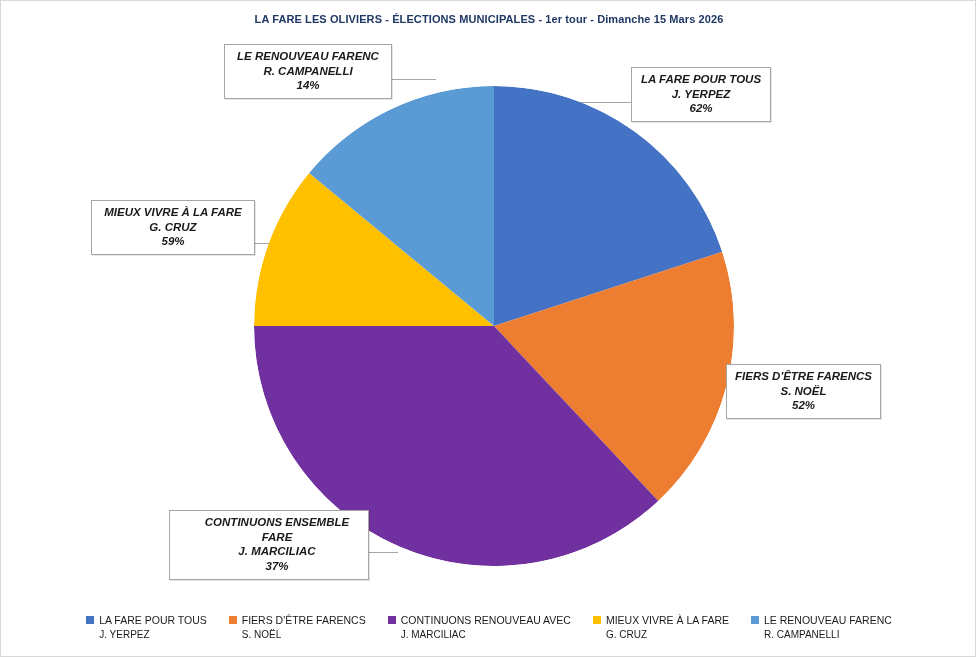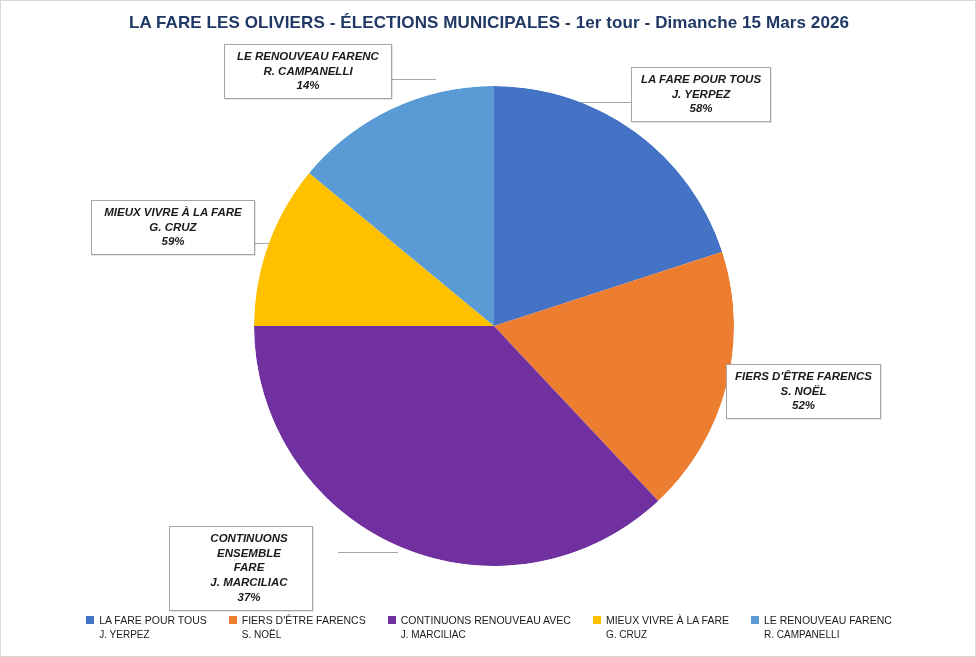--- a/index.html
+++ b/index.html
@@ -20,21 +20,21 @@
     box-sizing: border-box;
     border: 1px solid #d9d9d9;
     background: #ffffff;
   }
   #chart-title {
     position: absolute;
     top: 12px;
     left: 0;
     width: 976px;
     text-align: center;
-    font-size: 17px;
+    font-size: 11px;
     font-weight: bold;
     color: #1f3864;
     letter-spacing: 0.1px;
   }
 
   
   #pie-wrap {
     position: absolute;
     left: 253px;
     top: 85px;
@@ -68,21 +68,21 @@
   }
   .leader {
     position: absolute;
     background: #a6a6a6;
     height: 1px;
     transform-origin: 0 0;
   }
 
   #cal-0 { left: 630px; top: 66px;  width: 140px; }
   #cal-1 { left: 725px; top: 363px; width: 155px; }
-  #cal-2 { left: 168px; top: 525px; width: 144px; padding-left: 24px; }
+  #cal-2 { left: 168px; top: 509px; width: 200px; padding-left: 24px; }
   #cal-3 { left: 90px;  top: 199px; width: 164px; }
   #cal-4 { left: 223px; top: 43px;  width: 168px; }
 
   
   #legend {
     position: absolute;
     left: 0;
     top: 612px;
     width: 976px;
     display: flex;
@@ -136,21 +136,21 @@
 
       <path d="M240,240 L0.00,240.00 A240,240 0 0,1 55.08,87.02 Z" fill="#ffc000"></path>
 
       <path d="M240,240 L55.08,87.02 A240,240 0 0,1 240.00,0.00 Z" fill="#5b9bd5"></path>
     </svg>
   </div>
 
   <div class="callout" id="cal-0">
     <div>LA FARE POUR TOUS</div>
     <div>J. YERPEZ</div>
-    <div class="pct">58%</div>
+    <div class="pct">62%</div>
   </div>
 
   <div class="callout" id="cal-1">
     <div>FIERS D'ÊTRE FARENCS</div>
     <div>S. NOËL</div>
     <div class="pct">52%</div>
   </div>
 
   <div class="callout" id="cal-2">
     <div>CONTINUONS ENSEMBLE</div>

